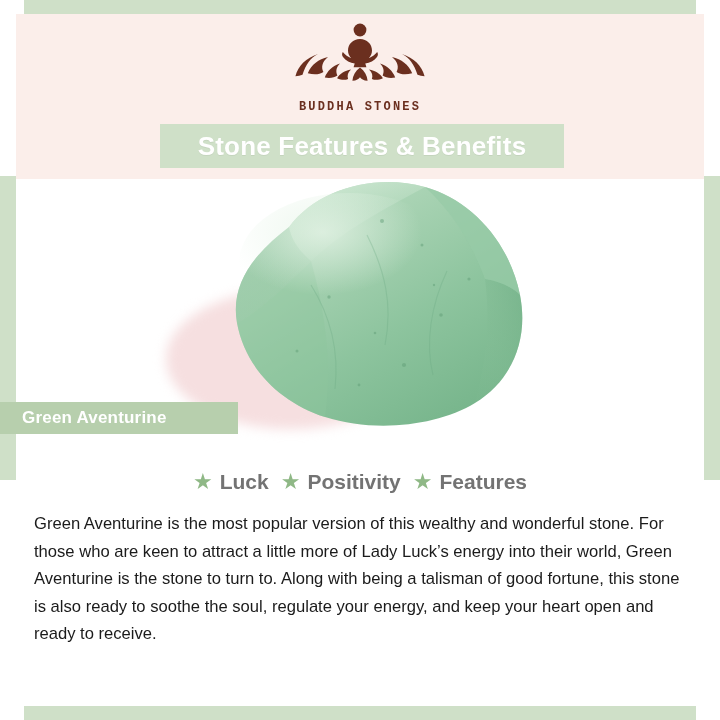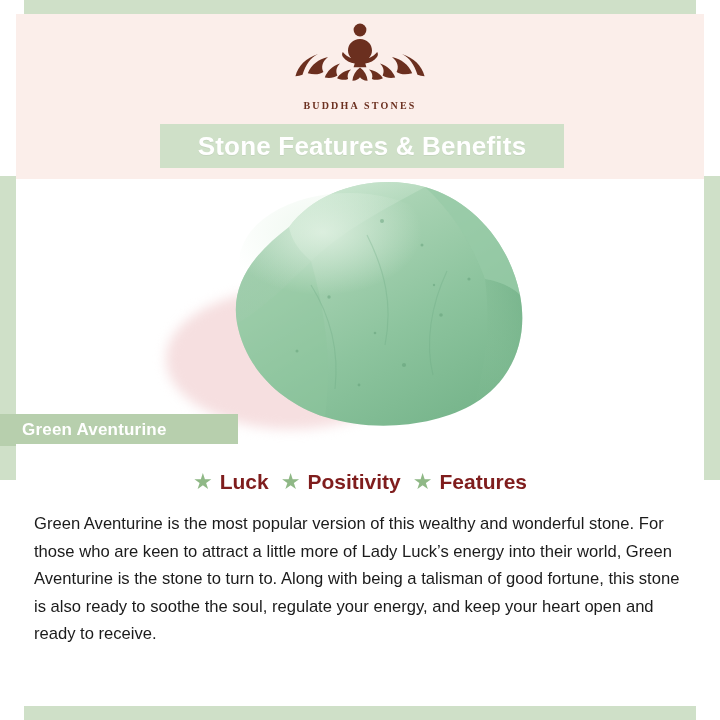--- a/index.html
+++ b/index.html
@@ -90,22 +90,22 @@
     top: 18px;
     width: 720px;
     text-align: center;
   }
   .logo-mark {
     display: block;
     margin: 0 auto;
   }
   .logo-text {
     margin-top: 4px;
-    font-family: Liberation Serif, serif;
-    font-size: 10px;
+    font-family: Liberation Mono, monospace;
+    font-size: 12px;
     letter-spacing: 2.2px;
     font-weight: bold;
     color: #6b2f1f;
   }
 
   
   .title-bar {
     position: absolute;
     left: 160px;
     top: 124px;
@@ -149,21 +149,21 @@
     left: 163px;
     top: -4px;
     width: 385px;
     height: 262px;
   }
 
   
   .label-strip {
     position: absolute;
     left: 0px;
-    top: 414px;
+    top: 402px;
     width: 238px;
     height: 32px;
     background: #b7cfad;
     display: flex;
     align-items: center;
   }
   .label-strip .label-text {
     padding-left: 22px;
     color: #ffffff;
     font-size: 17px;
@@ -191,21 +191,21 @@
     display: flex;
     align-items: center;
     gap: 7px;
   }
   .benefit .star {
     color: #8fb886;
     font-size: 22px;
     line-height: 1;
   }
   .benefit .benefit-label {
-    color: #7f1d1d;
+    color: #737373;
     font-size: 21px;
     font-weight: bold;
   }
   .paragraph {
     margin: 16px 18px 16px 18px;
     font-size: 16.6px;
     line-height: 1.66;
     color: #1b1b1b;
     text-align: left;
   }

